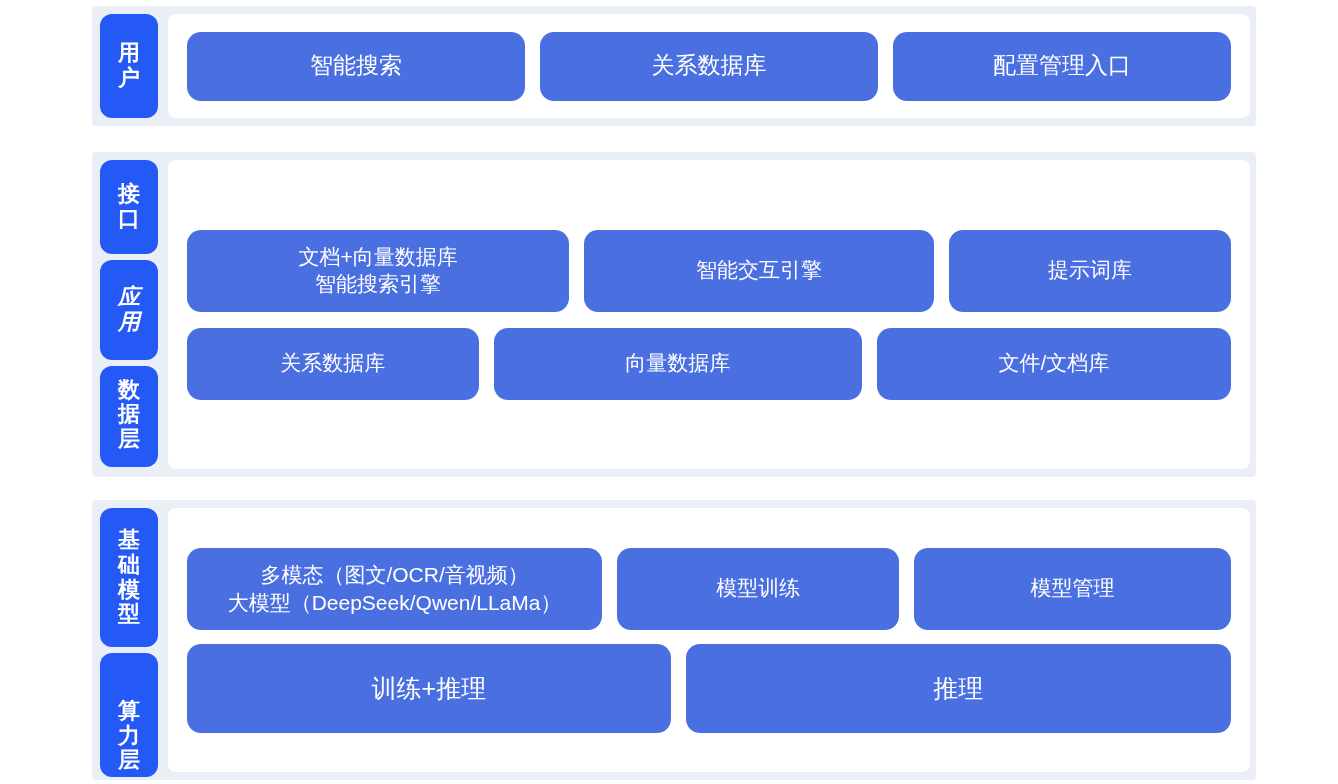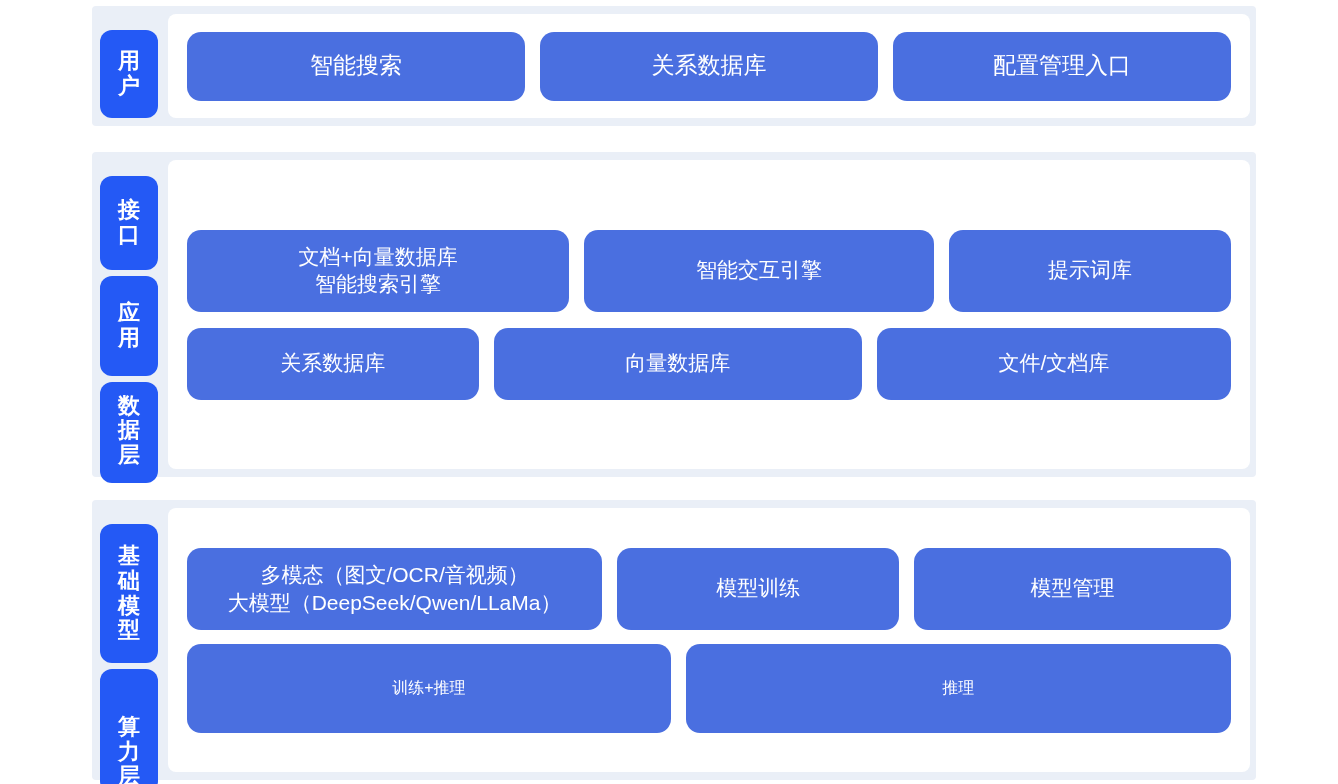--- a/index.html
+++ b/index.html
@@ -39,21 +39,20 @@
   .sec-base  { top: 500px; height: 280px; }
 
   
   .tabcol {
     display: flex;
     flex-direction: column;
     width: 58px;
     flex: 0 0 58px;
     margin-right: 10px;
     gap: 6px;
-    margin-top: 16px;
   }
   .tab {
     background: #2459f5;
     color: #ffffff;
     border-radius: 12px;
     display: flex;
     align-items: center;
     justify-content: center;
     font-weight: bold;
     font-size: 22px;
@@ -64,21 +63,21 @@
     box-sizing: border-box;
     padding: 4px 0;
   }
   .tab span {
     display: block;
     width: 1em;
     word-break: break-all;
   }
   .tab-user   { height: 100%; }
   .tab-api    { flex: 0 0 94px; }
-  .tab-app    { flex: 0 0 100px; }
+  .tab-app    { flex: 0 0 100px; font-style: italic; }
   .tab-data   { flex: 0 0 101px; font-family: Liberation Mono, monospace; }
   .tab-model  { flex: 0 0 139px; }
   .tab-compute{ flex: 0 0 124px; align-items: flex-end; }
 
   
   .card {
     flex: 1 1 auto;
     background: #ffffff;
     border-radius: 8px;
     display: flex;
@@ -113,21 +112,21 @@
     padding: 6px 8px;
     white-space: pre-line;
   }
 
   
   .row-user  .box { height: 69px; }
   .row-api   .box { height: 70px; font-size: 21px; }
   .row-app   .box { height: 82px; font-size: 21px; }
   .row-data  .box { height: 72px; font-size: 21px; }
   .row-model .box { height: 82px; font-size: 21px; }
-  .row-comp  .box { height: 89px; font-size: 16px; }
+  .row-comp  .box { height: 89px; font-size: 25px; }
 
   
   .row-user  .box { flex: 1 1 0; }
 
   .row-api .b1 { flex: 2.00 1 0; }
   .row-api .b2 { flex: 2.02 1 0; }
   .row-api .b3 { flex: 1.90 1 0; }
   .row-api .b4 { flex: 1.50 1 0; }
   .row-api .b5 { flex: 1.78 1 0; }
 

